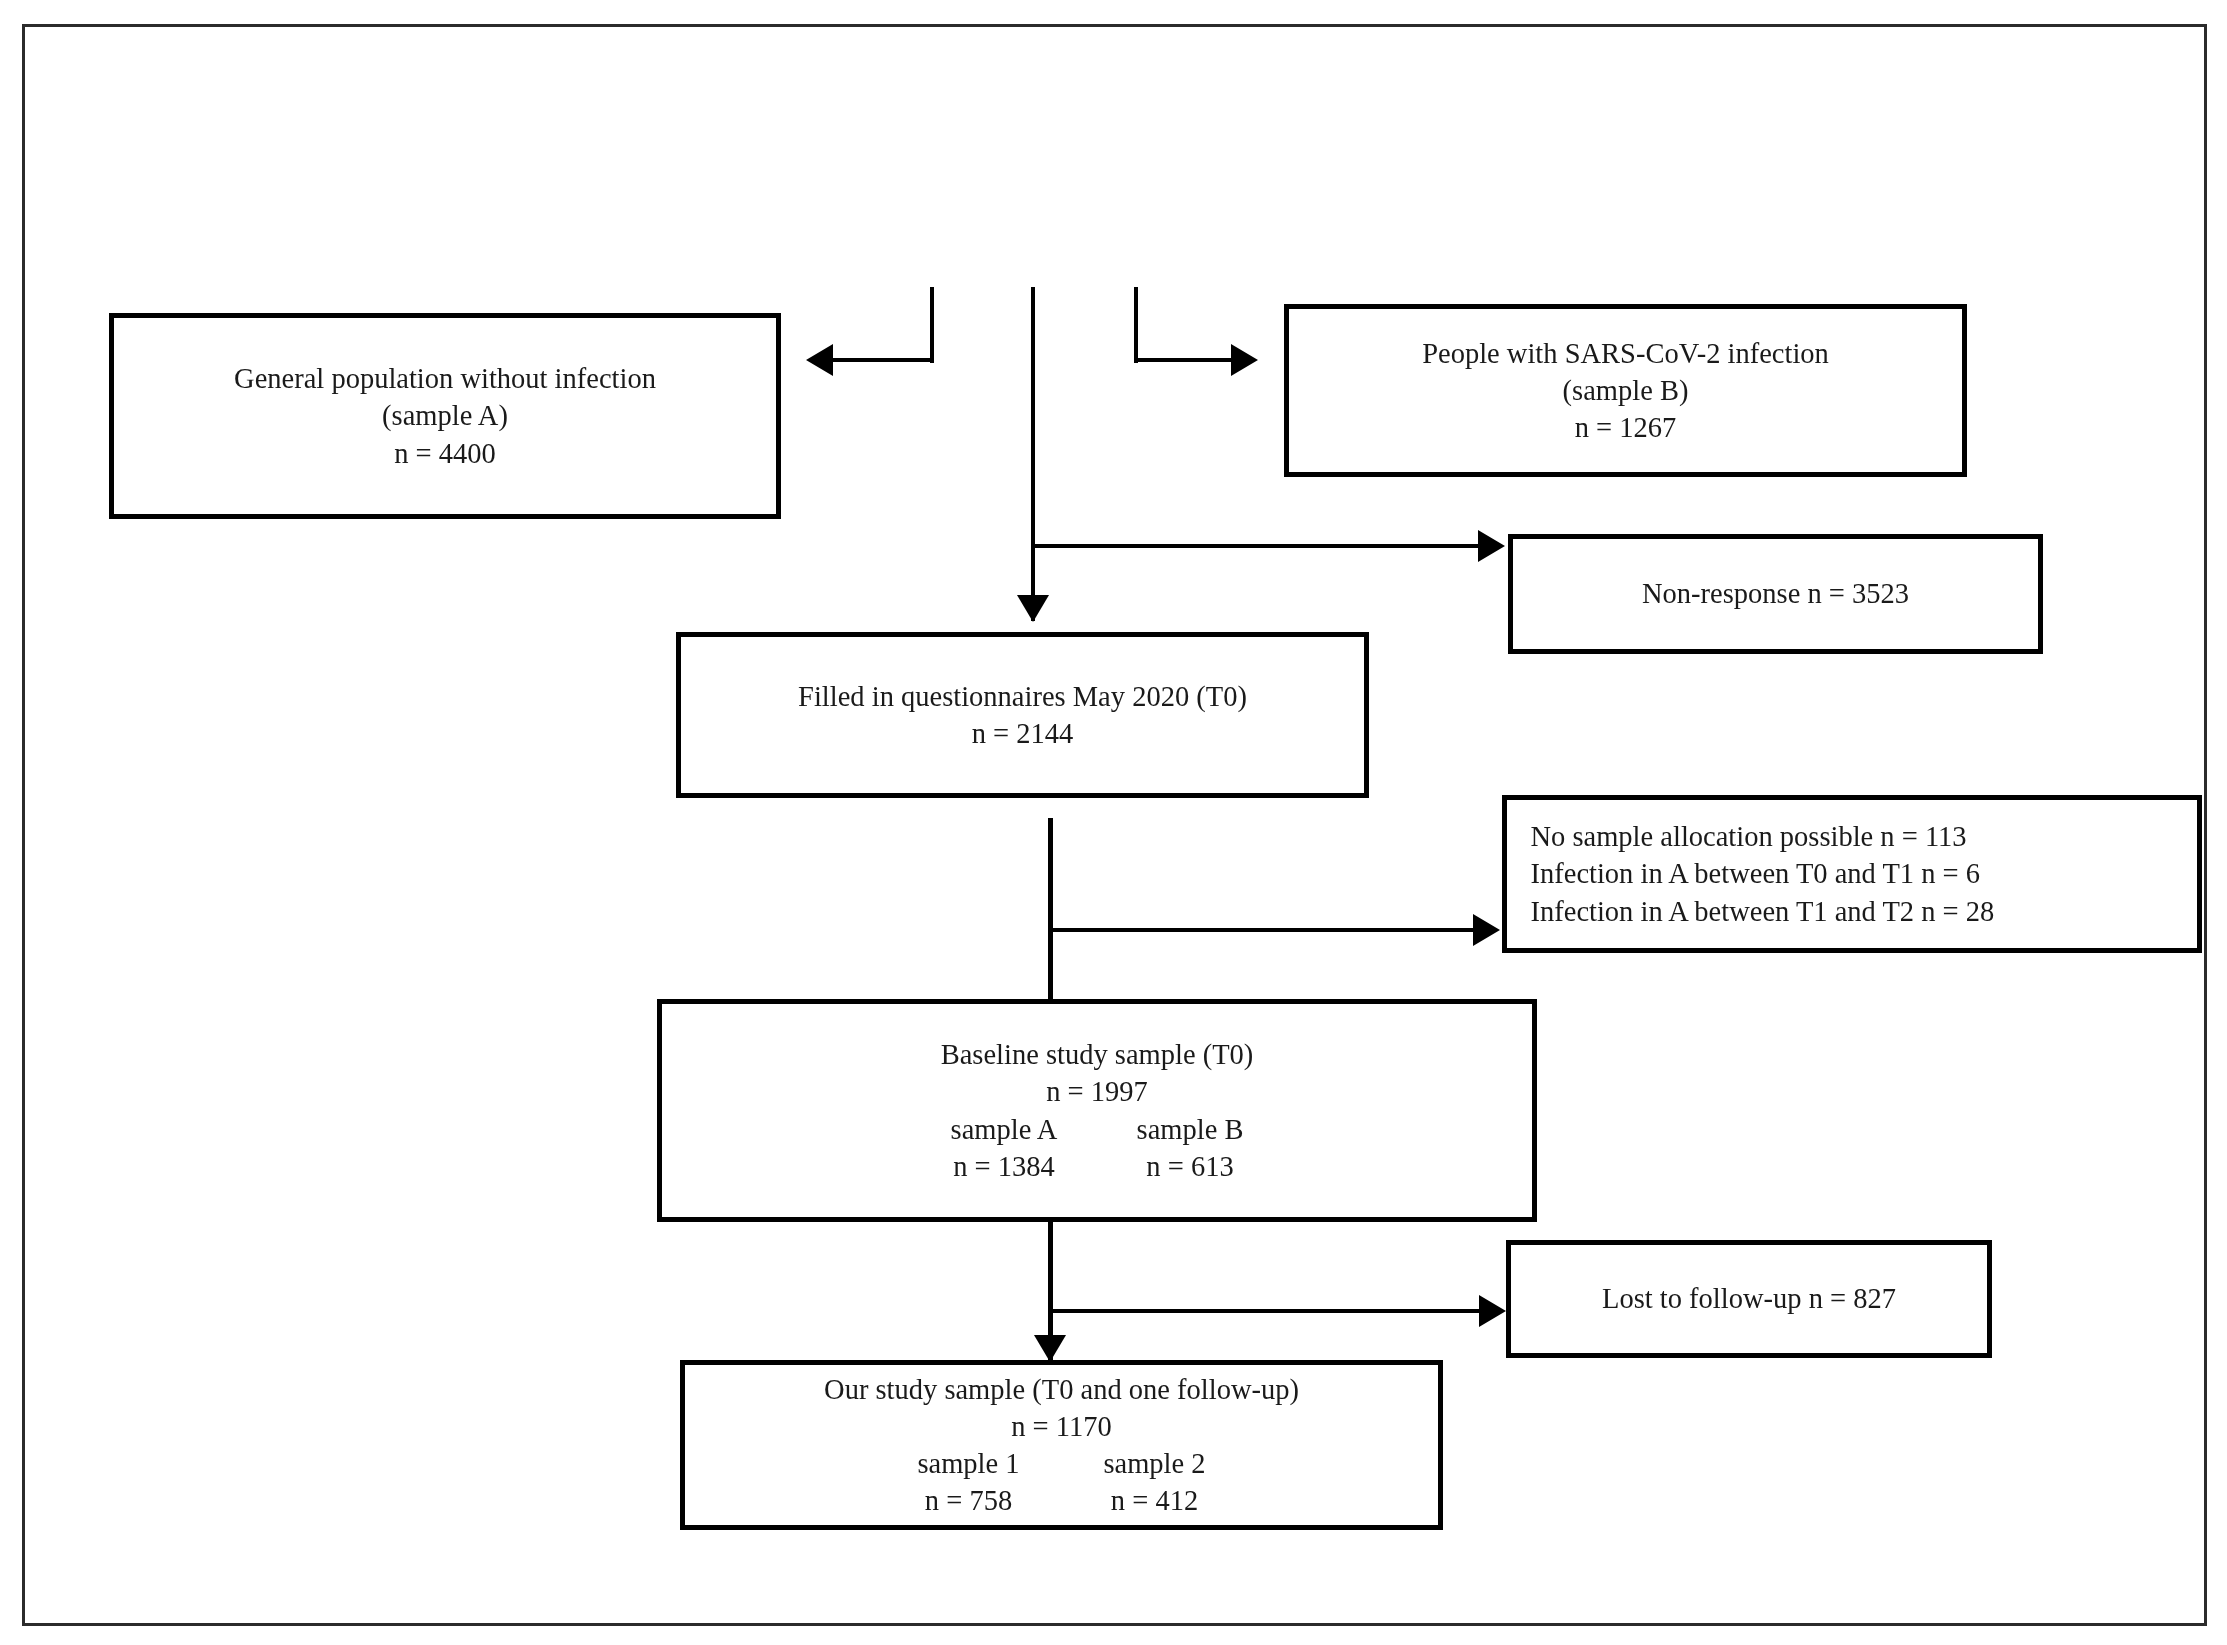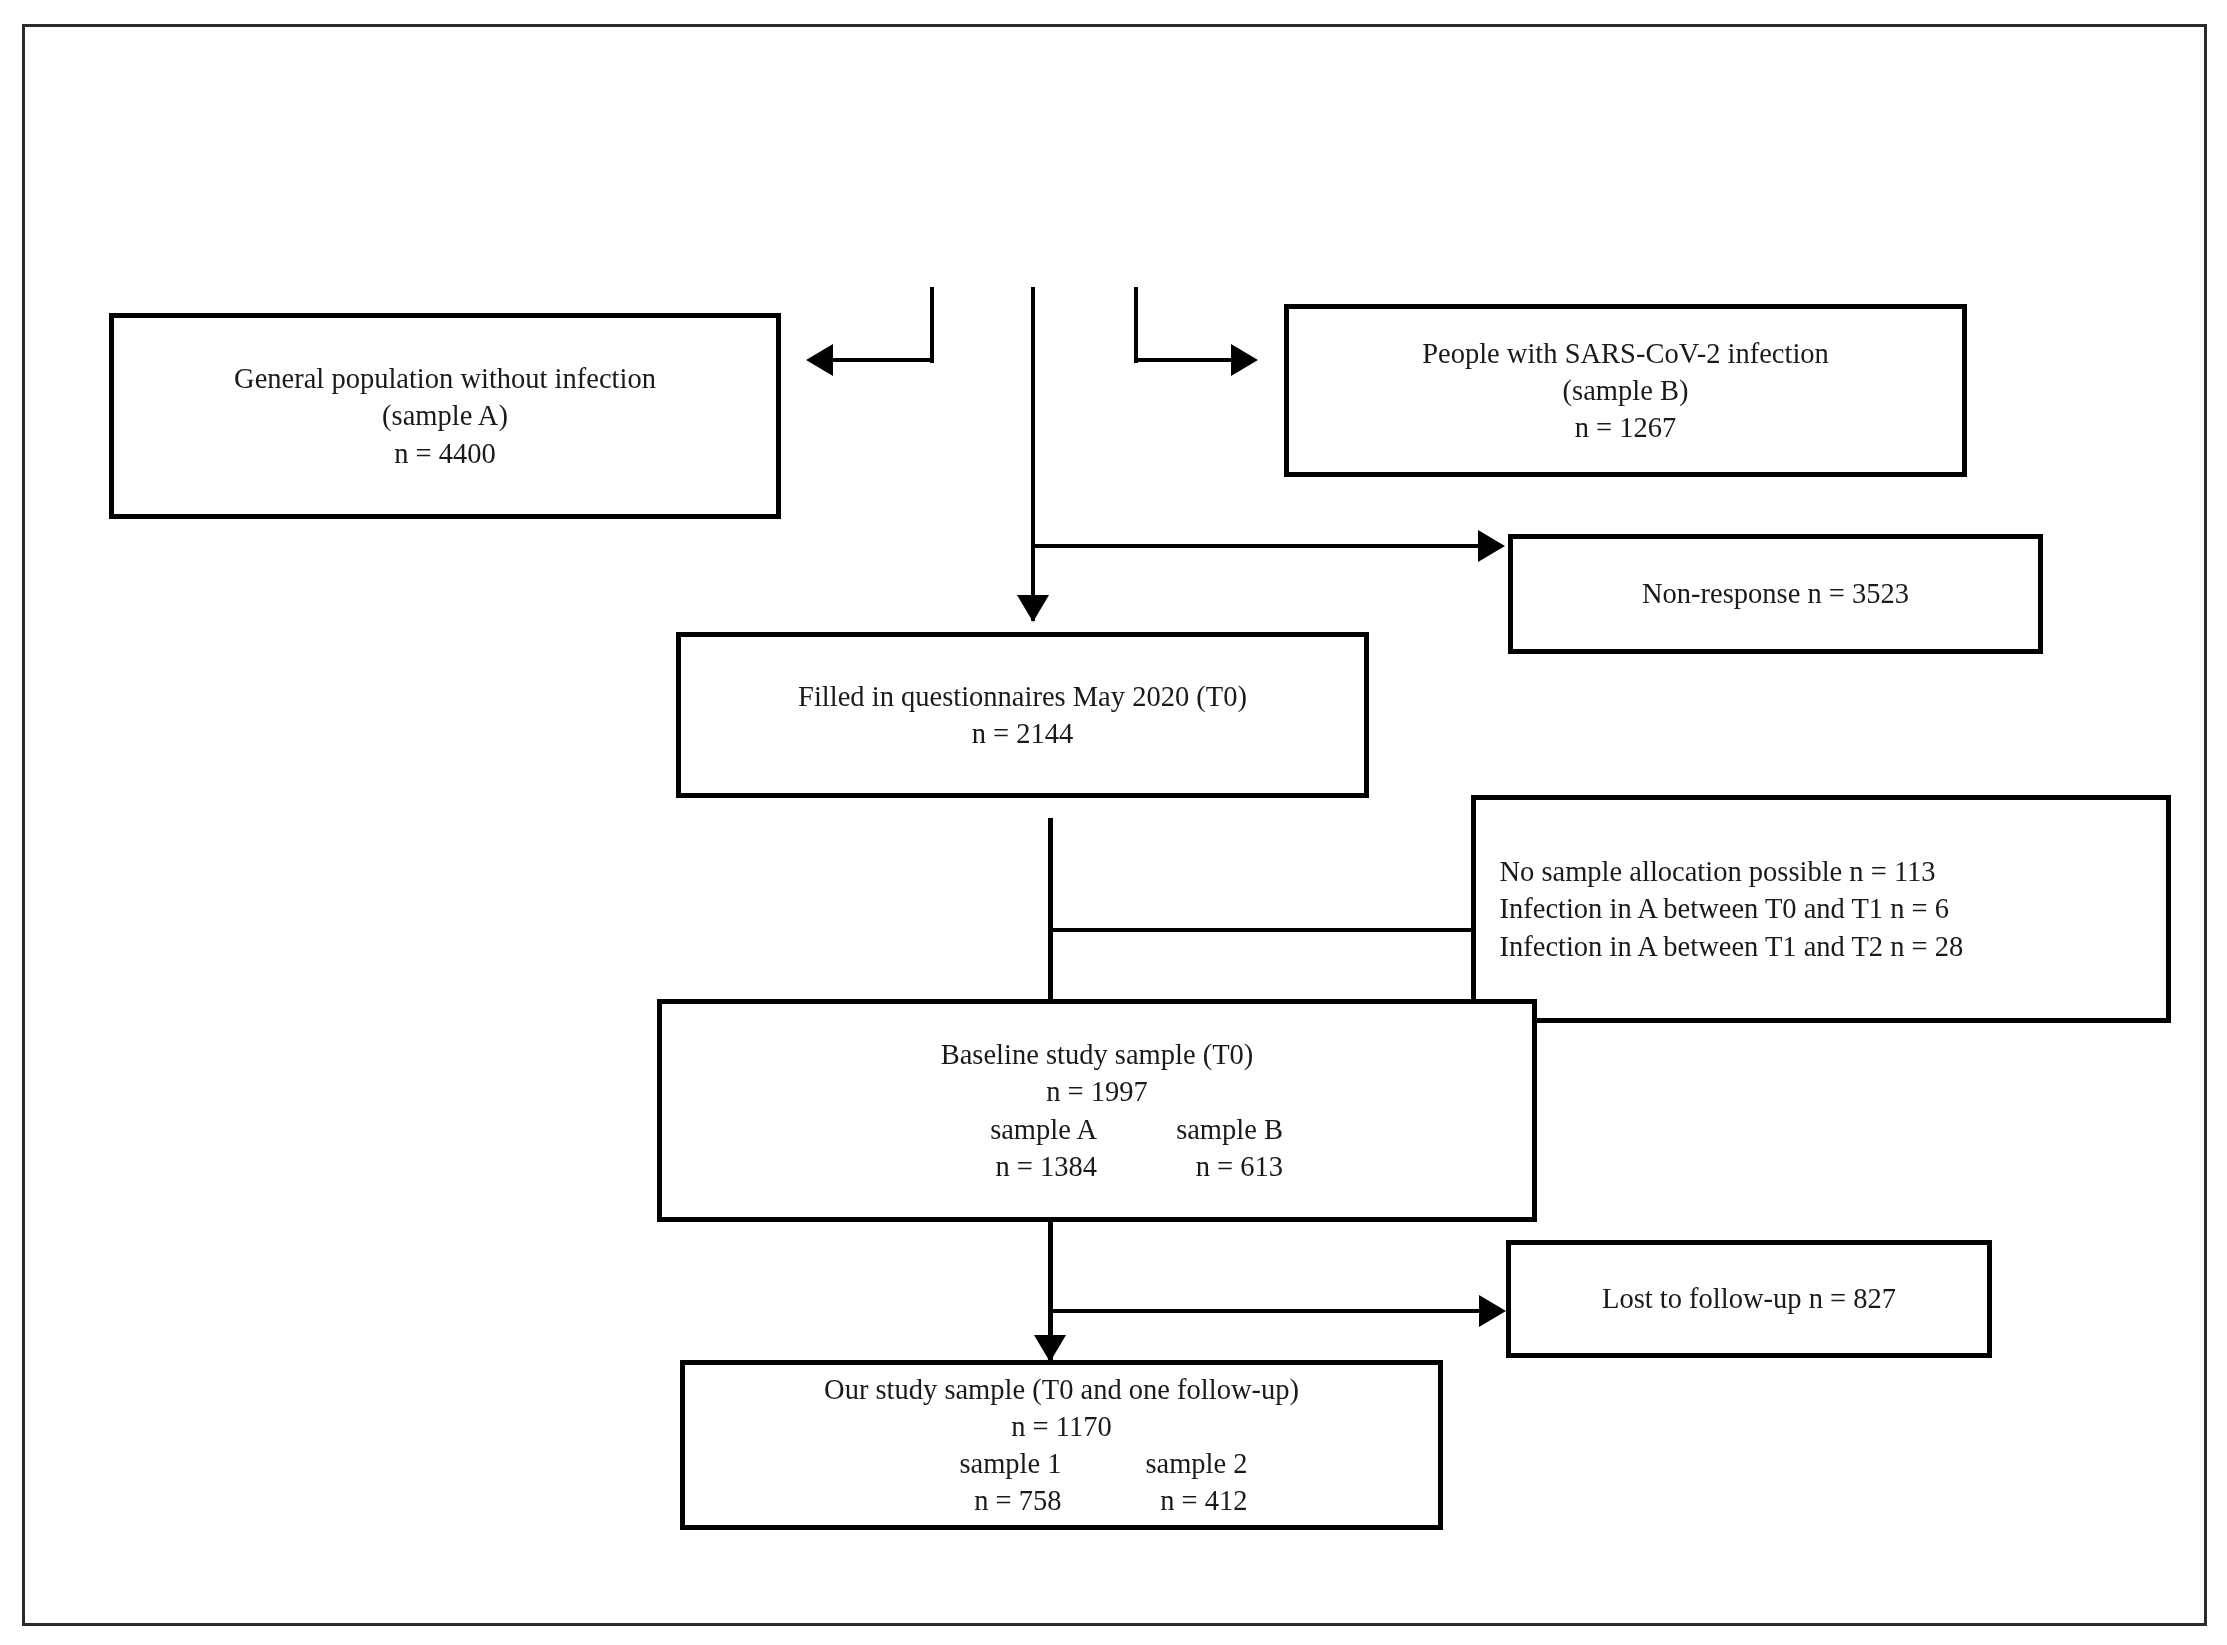--- a/index.html
+++ b/index.html
@@ -58,21 +58,21 @@
   .pair-row {
     display: flex;
     flex-direction: row;
     justify-content: center;
     white-space: nowrap;
     font-size: 28.5px;
     line-height: 1.30;
   }
   .pair-row .cell {
     display: inline-block;
-    text-align: right;
+    text-align: center;
   }
   .pair-row .cell.c1 { width: 186px; }
   .pair-row .cell.c2 { width: 186px; }
 
   
   .vline {
     position: absolute;
     width: 4.3px;
     background: #000000;
   }
@@ -147,21 +147,21 @@
   <div class="flow-box" style="left:676px; top:632px; width:693px; height:166px;">
     <span class="line">Filled in questionnaires May 2020 (T0)</span>
     <span class="line">n = 2144</span>
   </div>
 
   <div class="vline" style="left:1048px; top:818px; width:5px; height:242px;"></div>
   <div class="arrow-down" style="left:1034px; top:1025px;"></div>
   <div class="hline" style="left:1048px; top:928px; width:427px;"></div>
   <div class="arrow-right" style="left:1473px; top:914px;"></div>
 
-  <div class="flow-box left-align" style="left:1471px; top:795px; width:700px; height:228px;">
+  <div class="flow-box left-align" style="left:1502px; top:795px; width:700px; height:158px;">
     <span class="line">No sample allocation possible n = 113</span>
     <span class="line">Infection in A between T0 and T1 n = 6</span>
     <span class="line">Infection in A between T1 and T2 n = 28</span>
   </div>
 
   <div class="flow-box" style="left:657px; top:999px; width:880px; height:223px;">
     <span class="line">Baseline study sample (T0)</span>
     <span class="line">n = 1997</span>
     <div class="pair-row">
       <span class="cell c1">sample A</span>

